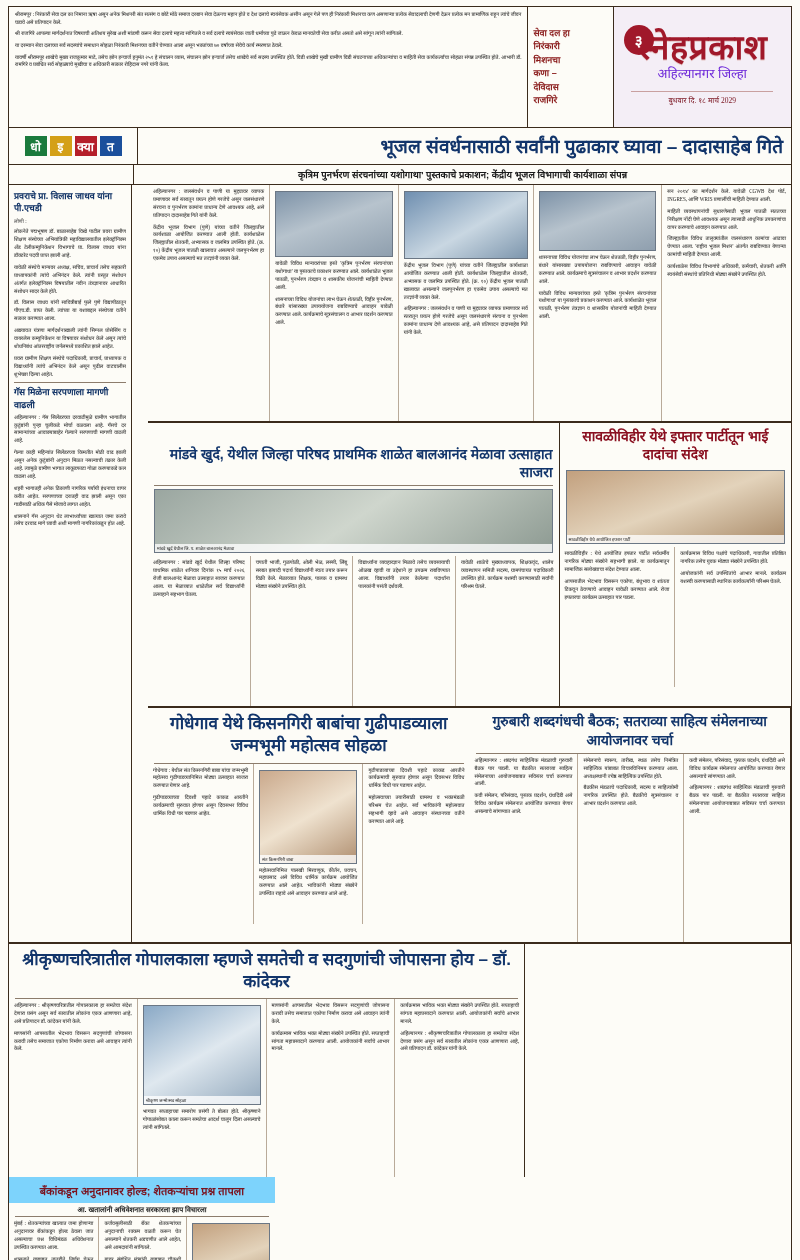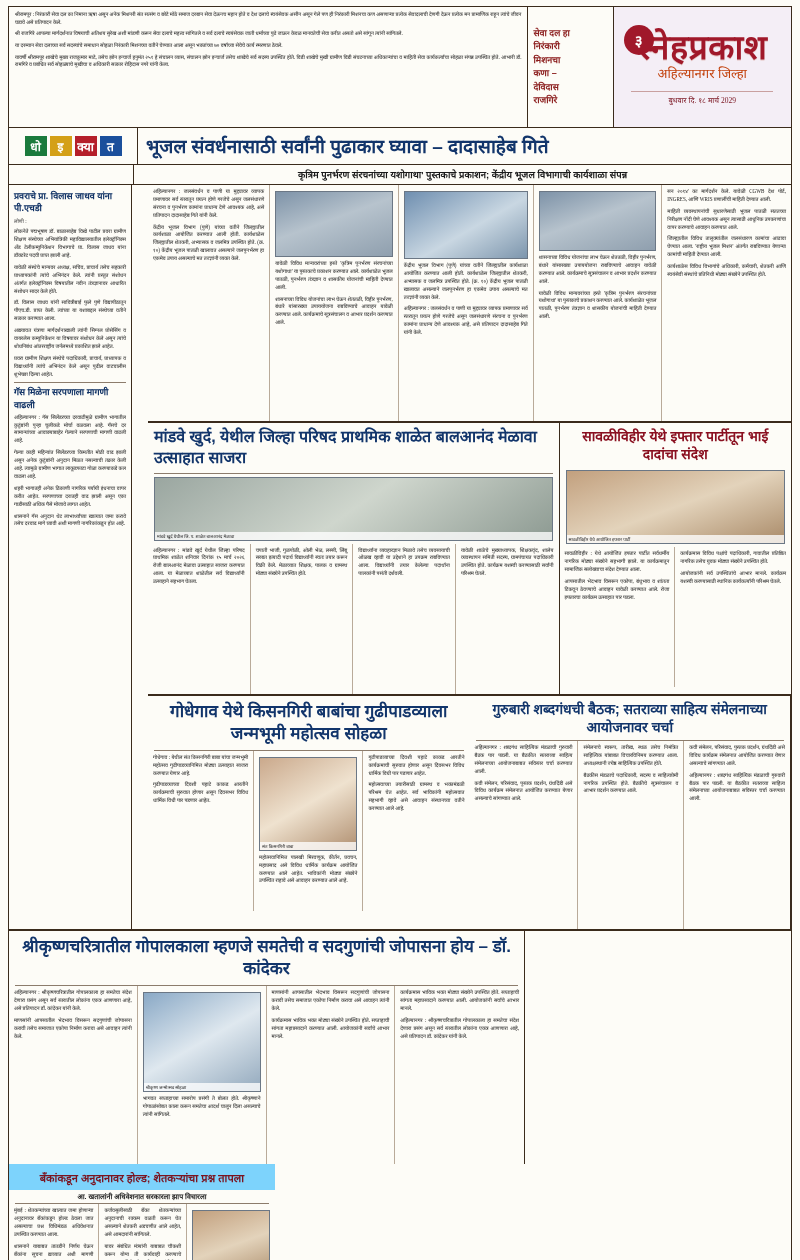--- a/index.html
+++ b/index.html
@@ -12,29 +12,29 @@
 
   
   .masthead{display:flex;border:1px solid #3b2b1c;box-sizing:border-box;height:122px;}
   .mh-left{flex:1 1 auto;padding:4px 6px;font-size:5.1px;line-height:1.5;text-align:justify;color:#1a1a1a;border-right:1px solid #3b2b1c;}
   .mh-left p{margin:0 0 4px 0;}
   .mh-mid{width:96px;padding:4px 5px;border-right:1px solid #3b2b1c;display:flex;flex-direction:column;justify-content:center;}
   .mh-mid .ln{font-size:9px;font-weight:bold;color:#8a1b1b;line-height:1.5;font-family:"Liberation Sans",sans-serif;}
   .mh-right{width:230px;background:#f4eef6;display:flex;flex-direction:column;align-items:center;justify-content:center;position:relative;}
   .mh-badge{position:absolute;left:10px;top:18px;width:30px;height:30px;border-radius:50%;background:#a0182a;color:#fff;display:flex;align-items:center;justify-content:center;font-size:15px;font-weight:bold;}
   .mh-title{font-size:34px;font-weight:bold;color:#a0182a;letter-spacing:.5px;line-height:1;font-family:"Liberation Sans",sans-serif;text-shadow:0 1px 0 #e4c4c4;}
-  .mh-sub{margin-top:0;font-size:13px;color:#c2410c;font-family:"Liberation Sans",sans-serif;}
+  .mh-sub{margin-top:0;font-size:13px;color:#6d28d9;font-family:"Liberation Sans",sans-serif;}
   .mh-date{margin-top:9px;font-size:7.5px;color:#7a1420;border-top:1px solid #c9a0a0;padding-top:3px;width:80%;text-align:center;}
 
   
   .topstrip{display:flex;align-items:stretch;border-left:1px solid #3b2b1c;border-right:1px solid #3b2b1c;border-bottom:1px solid #3b2b1c;}
   .logo-box{width:124px;display:flex;align-items:center;justify-content:center;gap:3px;padding:3px 2px;border-right:1px solid #3b2b1c;}
   .lb{width:22px;height:20px;display:flex;align-items:center;justify-content:center;font-weight:bold;font-size:12px;color:#fff;font-family:"Liberation Sans",sans-serif;}
   .lb1{background:#1b7a3c}.lb2{background:#d4a017}.lb3{background:#b51f2a}.lb4{background:#1b4f9c}
-  .head1{flex:1;text-align:left;padding:5px 8px;font-size:19px;font-weight:bold;color:#12356b;font-family:"Liberation Sans",sans-serif;}
+  .head1{flex:1;text-align:right;padding:5px 8px;font-size:19px;font-weight:bold;color:#12356b;font-family:"Liberation Sans",sans-serif;}
 
   .subhead-row{display:flex;border-left:1px solid #3b2b1c;border-right:1px solid #3b2b1c;border-bottom:1px solid #3b2b1c;}
   .sh-spacer{width:124px;border-right:1px solid #3b2b1c;}
   .sh{flex:1;text-align:center;font-size:9.5px;font-weight:bold;color:#1a1a1a;padding:3px 6px;font-family:"Liberation Sans",sans-serif;}
 
   
   .body-grid{display:flex;gap:16px;}
   .colL{width:124px;border-left:1px solid #3b2b1c;border-right:1px solid #3b2b1c;box-sizing:border-box;padding:3px 5px;}
   .colMain{flex:1;border-right:1px solid #3b2b1c;box-sizing:border-box;}
 
@@ -49,21 +49,21 @@
 
   .photo{background:#b9c4cf;border:1px solid #6b7785;margin:3px 0;position:relative;overflow:hidden;}
   .photo .cap{position:absolute;bottom:0;left:0;right:0;font-size:4.4px;background:rgba(255,255,255,.78);padding:1px 2px;color:#222;}
   .ph-a{background:linear-gradient(160deg,#7e93a8 0%,#b7c3cd 45%,#8f9fae 100%);}
   .ph-b{background:linear-gradient(145deg,#9aa6a0 0%,#cfd6cd 50%,#8d9a92 100%);}
   .ph-c{background:linear-gradient(160deg,#c2a07e 0%,#e3d3bb 50%,#a98a68 100%);}
   .ph-d{background:linear-gradient(150deg,#6f8fb0 0%,#c9d7e2 55%,#7d96ad 100%);}
   .ph-e{background:linear-gradient(150deg,#caa98c 0%,#efe2cf 50%,#b08f70 100%);}
   .ph-f{background:linear-gradient(150deg,#8aa9c6 0%,#dfe8ef 50%,#93a9bd 100%);}
 
-  .headline2{text-align:left;font-size:16px;font-weight:bold;color:#12356b;line-height:1.3;padding:4px 6px;font-family:"Liberation Sans",sans-serif;}
+  .headline2{text-align:right;font-size:14px;font-weight:bold;color:#12356b;line-height:1.3;padding:4px 6px;font-family:"Liberation Sans",sans-serif;margin-top:18px;}
   .headline3{text-align:center;font-size:14px;font-weight:bold;color:#8a1020;line-height:1.3;padding:4px 6px;font-family:Liberation Sans, sans-serif;}
   .headline-lg{text-align:center;font-size:17px;font-weight:bold;color:#12356b;line-height:1.3;padding:5px 8px;font-family:"Liberation Sans",sans-serif;}
   .sub-line{font-size:7px;font-weight:bold;text-align:center;color:#222;padding:2px;font-family:"Liberation Sans",sans-serif;}
   .hr-th{border-top:2px solid #3b2b1c;margin:0;}
   .hr-tn{border-top:1px solid #8c7c6c;margin:3px 0;}
 
   .bot-banner{background:#7dd3fc;}
   .tagline{font-size:11px;font-weight:bold;color:#7a1420;font-family:"Liberation Sans",sans-serif;}
 </style>
 </head>

